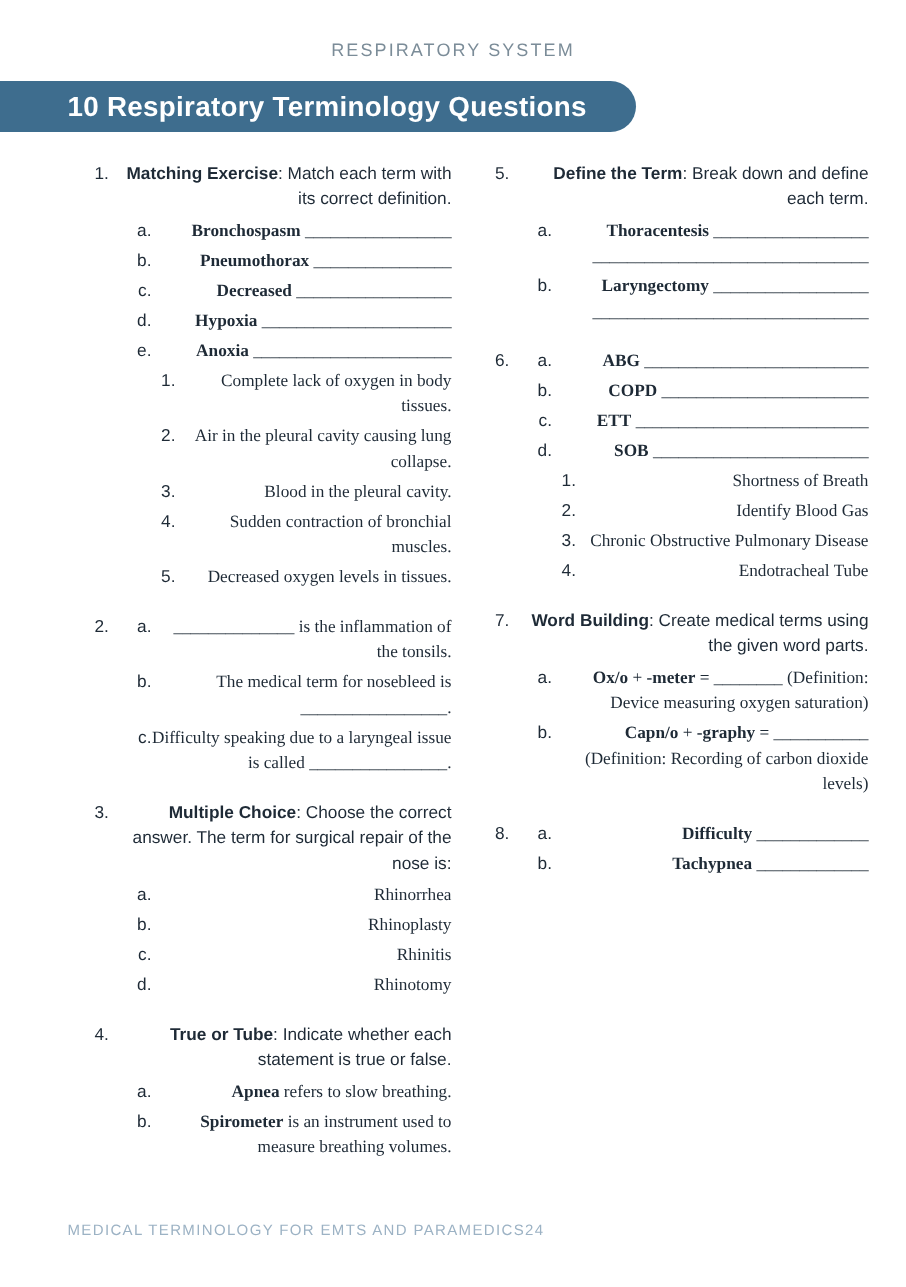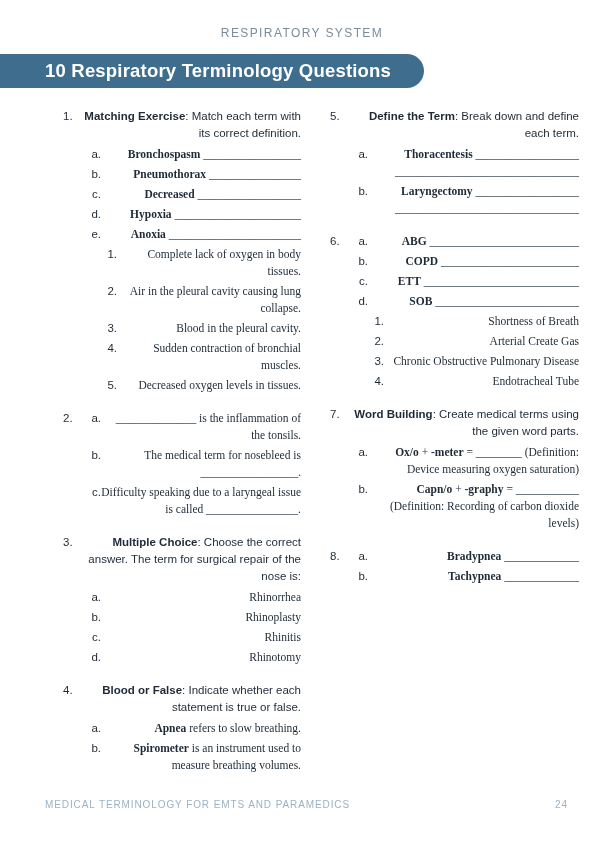--- a/index.html
+++ b/index.html
@@ -58,23 +58,22 @@
   .q-body { flex: 1; min-width: 0; text-align: right; }
   .q-intro { margin: 0 0 4px 0; }
   .item { display: flex; margin: 0 0 3px 0; }
   .item-m { width: 18px; flex: none; }
   .item-c { flex: 1; min-width: 0; font-family: Liberation Serif, serif; }
   .subitems { margin: 1px 0 0 15px; }
   .subitems .item-m { width: 19px; }
   .b { font-weight: 700; }
   .footer {
     position: absolute;
-    left: 45px; right: 36px; bottom: 48px;
+    left: 45px; right: 36px; bottom: 32px;
     display: flex;
-    justify-content: space-between;
     align-items: baseline;
     font-size: 10px;
     letter-spacing: 0.9px;
     color: var(--muted2);
   }
 </style>
 </head>
 <body>
 
 <div class="page">
@@ -169,21 +168,21 @@
             </div>
             <div class="item">
               <span class="item-m">d.</span>
               <div class="item-c"><span>Rhinotomy</span></div>
             </div>
           </div>
         </div>
         <div class="question">
           <span class="q-num">4.</span>
           <div class="q-body">
-            <p class="q-intro"><span class="b">Blood or False</span><span>: Indicate whether each statement is true or false.</span></p>
+            <p class="q-intro"><span class="b">True or Tube</span><span>: Indicate whether each statement is true or false.</span></p>
             <div class="item">
               <span class="item-m">a.</span>
               <div class="item-c"><span class="b">Apnea</span><span> refers to slow breathing.</span></div>
             </div>
             <div class="item">
               <span class="item-m">b.</span>
               <div class="item-c"><span class="b">Spirometer</span><span> is an instrument used to measure breathing volumes.</span></div>
             </div>
           </div>
         </div>
@@ -222,21 +221,21 @@
               <span class="item-m">d.</span>
               <div class="item-c"><span class="b">SOB</span><span> _________________________</span></div>
             </div>
             <div class="subitems">
               <div class="item">
                 <span class="item-m">1.</span>
                 <div class="item-c"><span>Shortness of Breath</span></div>
               </div>
               <div class="item">
                 <span class="item-m">2.</span>
-                <div class="item-c"><span>Arterial Create Gas</span></div>
+                <div class="item-c"><span>Identify Blood Gas</span></div>
               </div>
               <div class="item">
                 <span class="item-m">3.</span>
                 <div class="item-c"><span>Chronic Obstructive Pulmonary Disease</span></div>
               </div>
               <div class="item">
                 <span class="item-m">4.</span>
                 <div class="item-c"><span>Endotracheal Tube</span></div>
               </div>
             </div>
@@ -254,21 +253,21 @@
               <span class="item-m">b.</span>
               <div class="item-c"><span class="b">Capn/o</span><span> + </span><span class="b">-graphy</span><span> = ___________</span><br><span>(Definition: Recording of carbon dioxide levels)</span></div>
             </div>
           </div>
         </div>
         <div class="question">
           <span class="q-num">8.</span>
           <div class="q-body">
             <div class="item">
               <span class="item-m">a.</span>
-              <div class="item-c"><span class="b">Bradypnea</span><span> _____________</span></div>
+              <div class="item-c"><span class="b">Difficulty</span><span> _____________</span></div>
             </div>
             <div class="item">
               <span class="item-m">b.</span>
               <div class="item-c"><span class="b">Tachypnea</span><span> _____________</span></div>
             </div>
           </div>
         </div>
       </div>
   </div>
 

